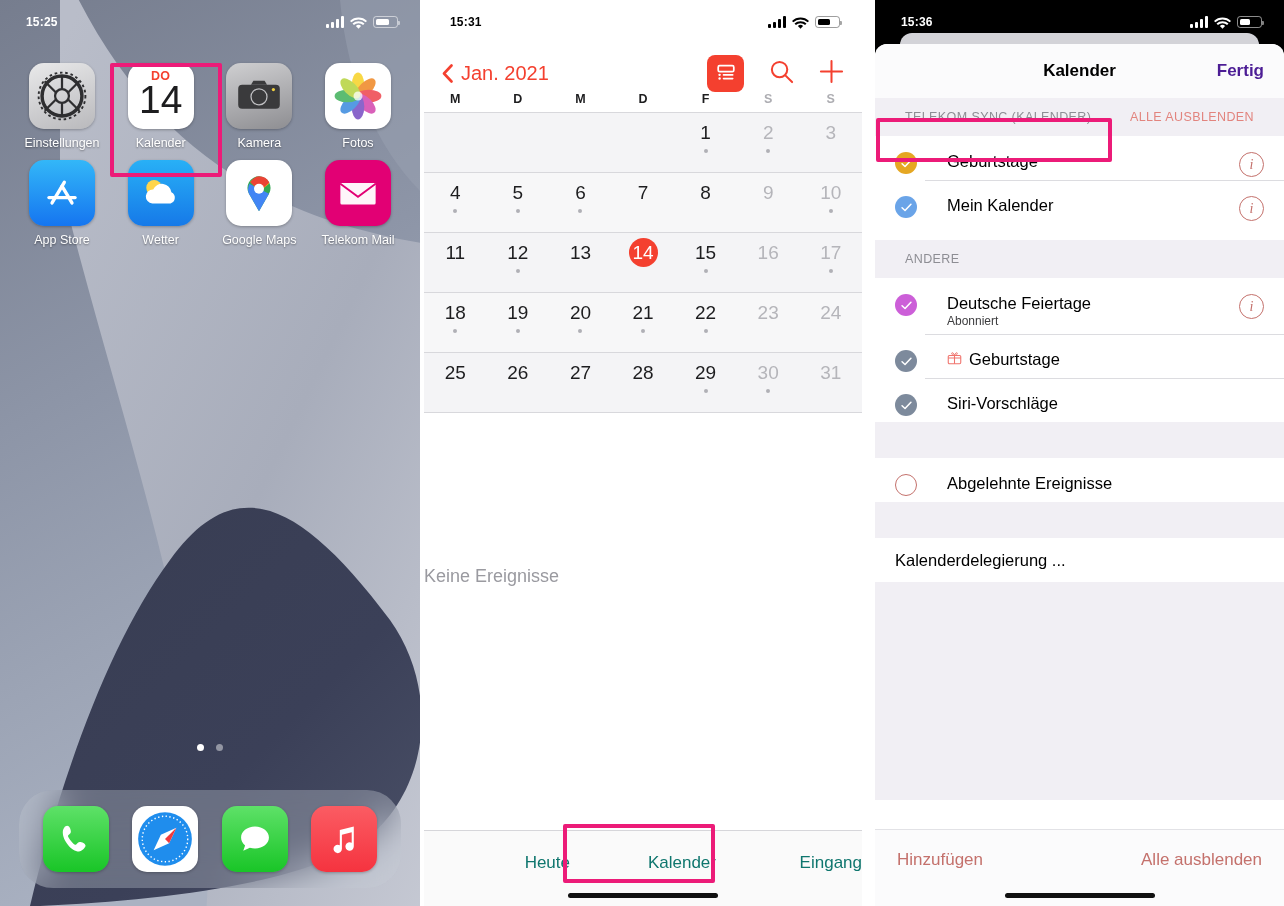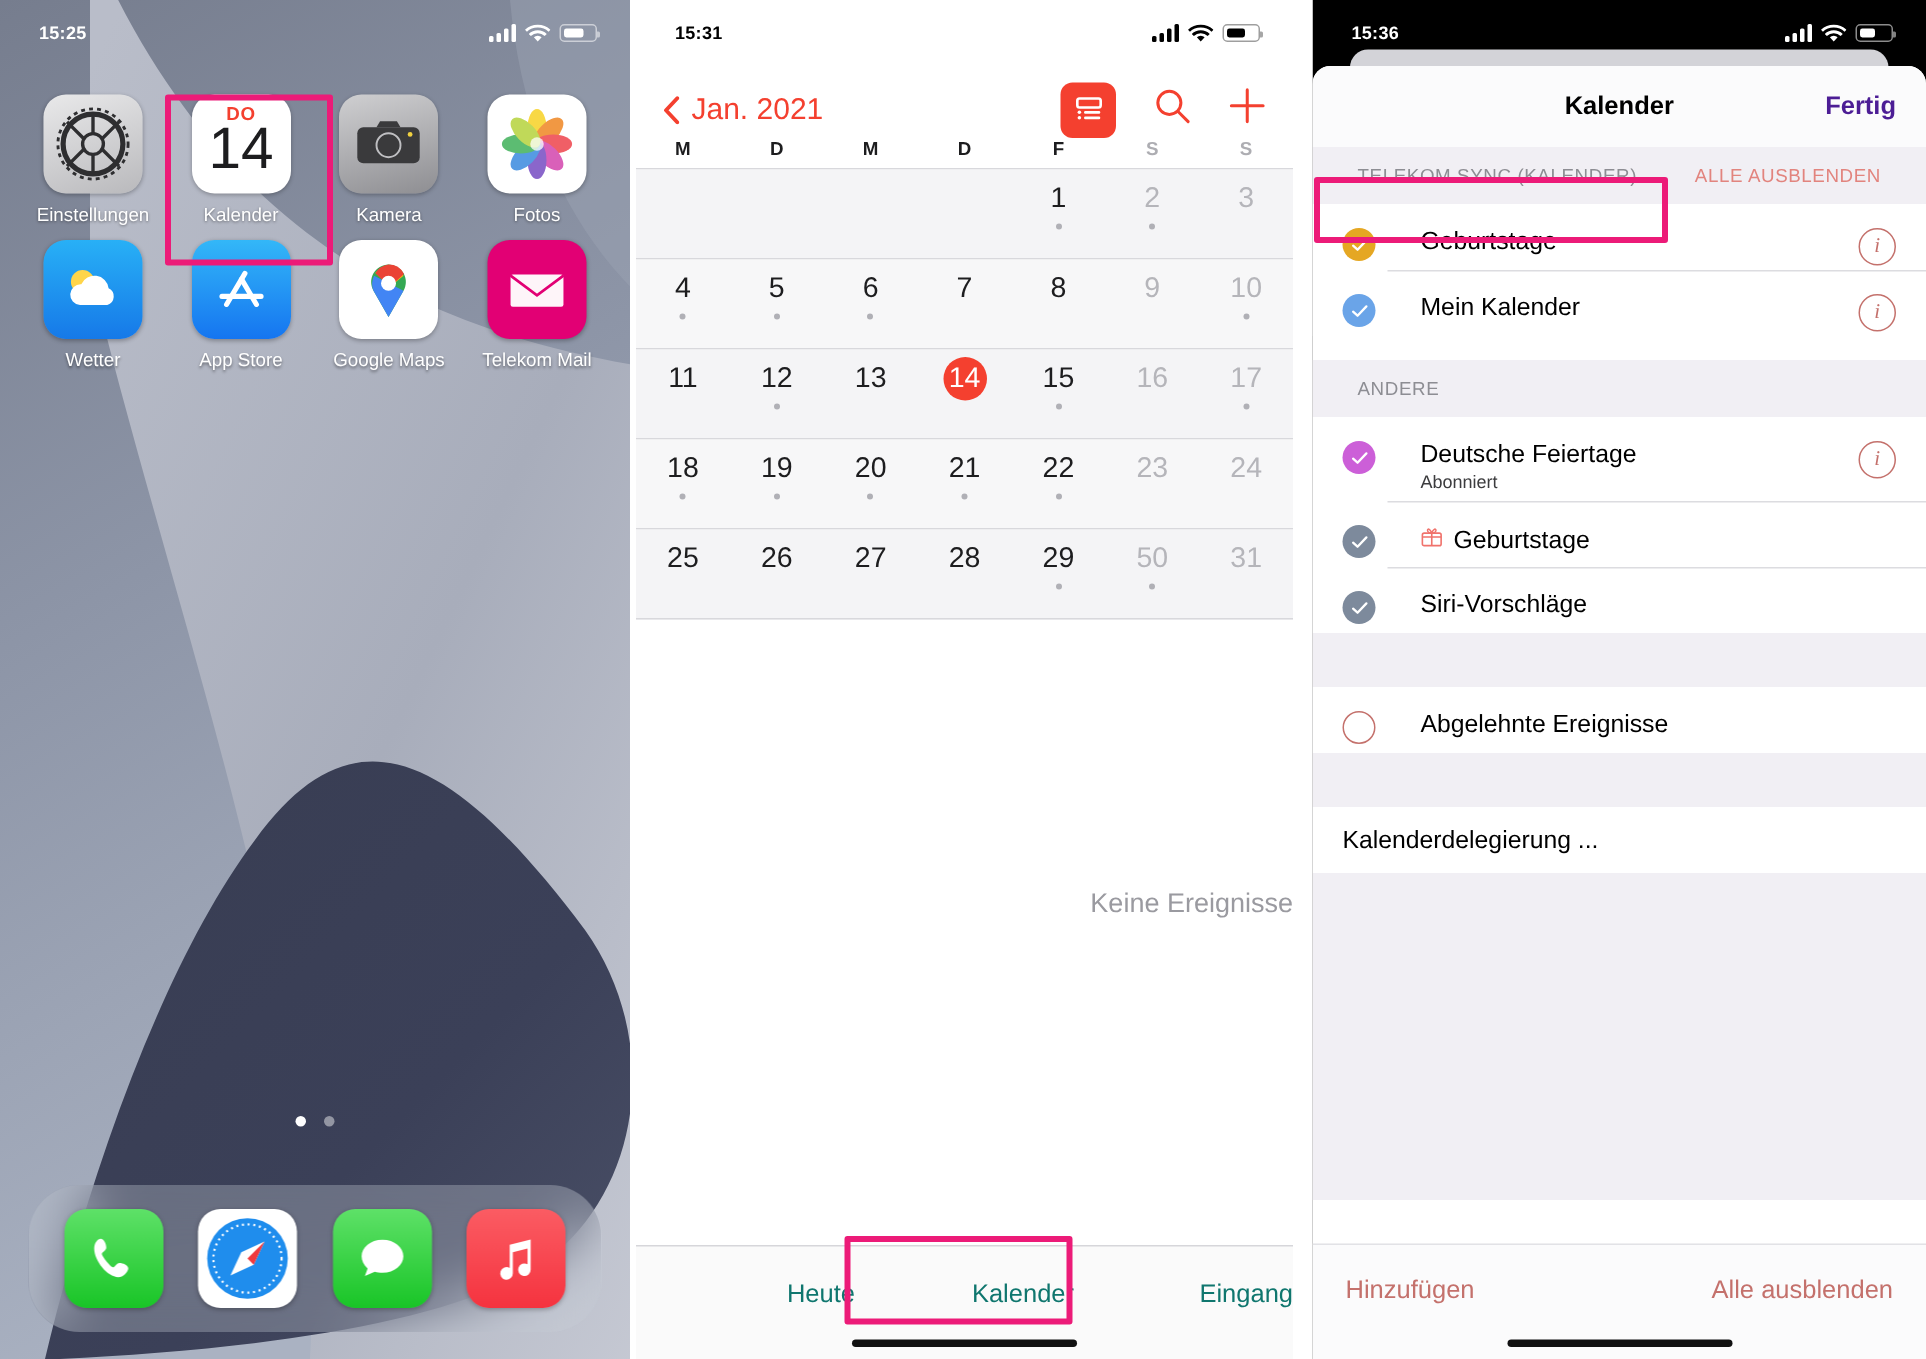--- a/index.html
+++ b/index.html
@@ -87,21 +87,21 @@
   .weekhdr div.wknd{color:#adadb2;}
   .grid{position:absolute;top:113px;left:0;right:0;}
   .wk{display:flex;border-bottom:1px solid #d8d8dc;height:59px;background:#f4f4f6;}
   .wk.pale{background:#f7f7f8;}
   .cell{flex:1;display:flex;flex-direction:column;align-items:center;justify-content:flex-start;padding-top:10px;}
   .cell .n{font-size:19px;font-weight:500;color:#1d1d1f;line-height:1;}
   .cell.dim .n{color:#b5b5ba;font-weight:400;}
   .cell .n.today{width:29px;height:29px;border-radius:50%;background:#f4402f;color:#fff;
         display:flex;align-items:center;justify-content:center;margin-top:-5px;font-weight:500;}
   .cell .dot{width:4px;height:4px;border-radius:50%;background:#b0b0b6;margin-top:7px;}
-  .noev{position:absolute;top:592px;left:0;right:0;text-align:right;font-size:18px;color:#9a9aa0;}
+  .noev{position:absolute;top:566px;left:0;right:0;text-align:left;font-size:18px;color:#9a9aa0;}
   .tabbar{position:absolute;bottom:0;left:0;right:0;height:76px;background:#fafafa;border-top:1px solid #d6d6da;
           display:flex;align-items:flex-start;padding-top:22px;box-sizing:border-box;}
   .tabbar div{flex:1;text-align:right;color:#0f766e;font-size:17px;}
   .homebar{position:absolute;bottom:8px;left:50%;transform:translateX(-50%);width:150px;height:5px;border-radius:3px;background:#111;}
 
   
   .p3 .backdrop{position:absolute;inset:0;background:#000;}
   .sheet-behind{position:absolute;top:33px;left:25px;right:25px;height:60px;border-radius:12px;background:#d3d3d8;}
   .sheet{position:absolute;top:44px;left:0;right:0;bottom:0;background:#fff;border-radius:12px 12px 0 0;overflow:hidden;}
   .sheet-hdr{height:54px;position:relative;display:flex;align-items:center;justify-content:center;background:#fbfbfc;}
@@ -236,40 +236,40 @@
                 <circle r="5" fill="#fff" opacity="0.75"></circle>
               </g>
             </svg>
           </div>
           <div class="lbl">Fotos</div>
         </div>
       </div>
 
       <div class="icon-row">
         <div class="app">
-          <div class="tile t-weather">
-            <svg viewBox="0 0 60 60" width="52" height="52">
-              <circle cx="22" cy="24" r="9" fill="#ffd54a"></circle>
-              <path d="M20 42a8 8 0 0 1 1-16 11 11 0 0 1 21 3 7 7 0 0 1-1 13z" fill="#fff"></path>
-            </svg>
-          </div>
-          <div class="lbl">Wetter</div>
-        </div>
-
-        <div class="app">
           <div class="tile t-appstore">
             <svg viewBox="0 0 60 60" width="46" height="46">
               <g stroke="#fff" stroke-width="4.4" stroke-linecap="round" fill="none">
                 <path d="M17 43 33 16"></path>
                   <path d="M43 43 30 21"></path>
                   <path d="M13 36h34"></path>
               </g>
             </svg>
           </div>
           <div class="lbl">App Store</div>
+        </div>
+
+        <div class="app">
+          <div class="tile t-weather">
+            <svg viewBox="0 0 60 60" width="52" height="52">
+              <circle cx="22" cy="24" r="9" fill="#ffd54a"></circle>
+              <path d="M20 42a8 8 0 0 1 1-16 11 11 0 0 1 21 3 7 7 0 0 1-1 13z" fill="#fff"></path>
+            </svg>
+          </div>
+          <div class="lbl">Wetter</div>
         </div>
 
         <div class="app">
           <div class="tile t-maps">
             <svg viewBox="0 0 60 60" width="50" height="50">
               <path d="M30 10a14 14 0 0 1 12 21L30 52 18 31A14 14 0 0 1 30 10z" fill="#34a853"></path>
               <path d="M18.5 19 42 31 30 52 18 31a14 14 0 0 1 .5-12z" fill="#4285f4"></path>
               <path d="M19.5 16.5A14 14 0 0 1 42 19l-11 9z" fill="#fbbc04"></path>
               <path d="M30 10a14 14 0 0 1 12.4 7.5L31 28l-11.5-11A14 14 0 0 1 30 10z" fill="#ea4335"></path>
               <circle cx="30" cy="25" r="6" fill="#fff"></circle>
@@ -512,21 +512,21 @@
             <div class="n">27</div>
           </div>
           <div class="cell">
             <div class="n">28</div>
           </div>
           <div class="cell">
             <div class="n">29</div>
             <div class="dot"></div>
           </div>
           <div class="cell dim">
-            <div class="n">50</div>
+            <div class="n">30</div>
             <div class="dot"></div>
           </div>
           <div class="cell dim">
             <div class="n">31</div>
           </div>
         </div>
       </div>
 
     <div class="noev">Keine Ereignisse</div>
 

